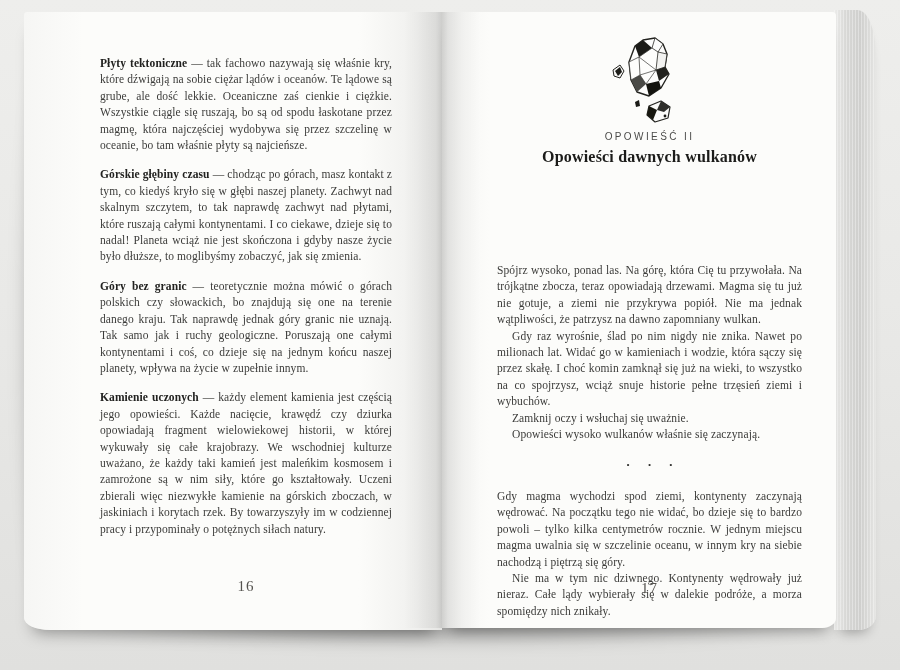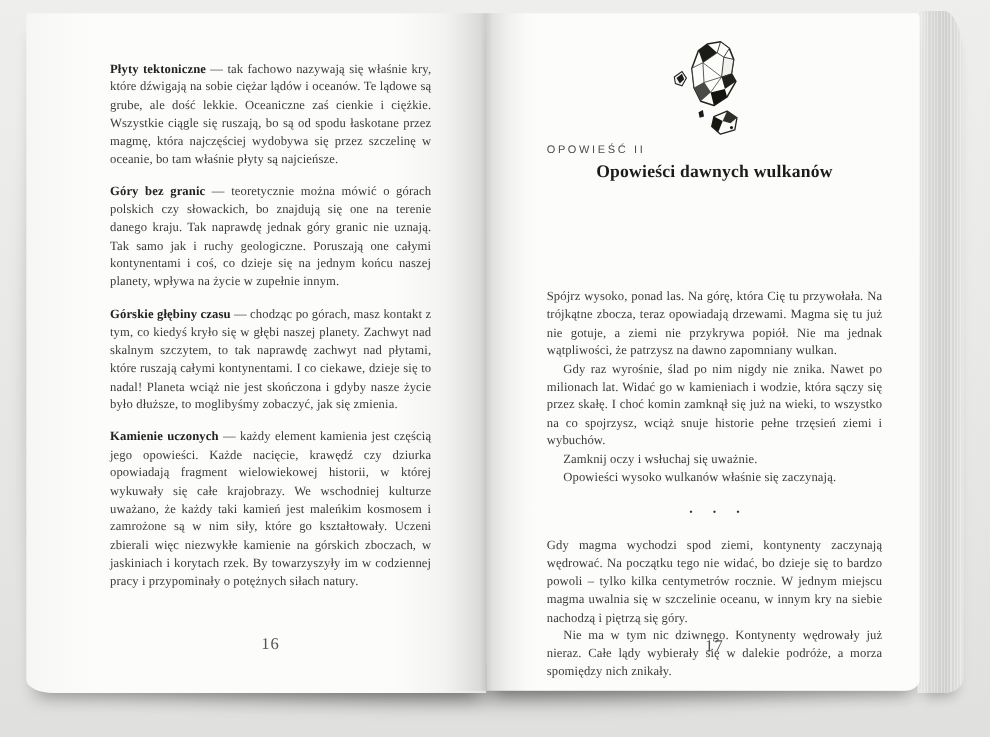--- a/index.html
+++ b/index.html
@@ -51,21 +51,21 @@
   .left-text{left:76px;top:43px;width:292px;}
   .para{margin:0 0 13px 0;}
   .para:last-child{margin-bottom:0;}
   .lead{font-weight:bold;color:#222220;}
 
   .right-text{left:55px;top:250px;width:305px;}
   .right-text .para{margin:0;}
   .right-text .indent{text-indent:15px;}
 
   .kicker{
-    position:absolute;left:55px;top:119px;width:305px;text-align:left;
+    position:absolute;left:55px;top:119px;width:305px;text-align:center;
     font-family:"Liberation Sans", sans-serif;font-size:10px;letter-spacing:2.4px;
     color:#4b4b49;
   }
   .chapter-title{
     position:absolute;left:40px;top:136px;width:335px;text-align:center;
     font-size:16px;font-weight:bold;color:#1b1b19;letter-spacing:0.2px;
   }
   .separator{
     text-align:center;letter-spacing:8px;font-size:9px;color:#2e2e2c;
     margin:15px 0 14px 0;text-indent:8px;
@@ -87,26 +87,26 @@
 
   <div class="fore-edge"></div>
 
   <div class="page page-left">
     <div class="text-block left-text">
       <p class="para">
         <span class="lead">Płyty tektoniczne</span>
         <span>— tak fachowo nazywają się właśnie kry, które dźwigają na sobie ciężar lądów i oceanów. Te lądowe są grube, ale dość lekkie. Oceaniczne zaś cienkie i ciężkie. Wszystkie ciągle się ruszają, bo są od spodu łaskotane przez magmę, która najczęściej wydobywa się przez szczelinę w oceanie, bo tam właśnie płyty są najcieńsze.</span>
       </p>
       <p class="para">
+        <span class="lead">Górskie głębiny czasu</span>
+        <span>— chodząc po górach, masz kontakt z tym, co kiedyś kryło się w głębi naszej planety. Zachwyt nad skalnym szczytem, to tak naprawdę zachwyt nad płytami, które ruszają całymi kontynentami. I co ciekawe, dzieje się to nadal! Planeta wciąż nie jest skończona i gdyby nasze życie było dłuższe, to moglibyśmy zobaczyć, jak się zmienia.</span>
+      </p>
+      <p class="para">
         <span class="lead">Góry bez granic</span>
         <span>— teoretycznie można mówić o górach polskich czy słowackich, bo znajdują się one na terenie danego kraju. Tak naprawdę jednak góry granic nie uznają. Tak samo jak i ruchy geologiczne. Poruszają one całymi kontynentami i coś, co dzieje się na jednym końcu naszej planety, wpływa na życie w zupełnie innym.</span>
-      </p>
-      <p class="para">
-        <span class="lead">Górskie głębiny czasu</span>
-        <span>— chodząc po górach, masz kontakt z tym, co kiedyś kryło się w głębi naszej planety. Zachwyt nad skalnym szczytem, to tak naprawdę zachwyt nad płytami, które ruszają całymi kontynentami. I co ciekawe, dzieje się to nadal! Planeta wciąż nie jest skończona i gdyby nasze życie było dłuższe, to moglibyśmy zobaczyć, jak się zmienia.</span>
       </p>
       <p class="para">
         <span class="lead">Kamienie uczonych</span>
         <span>— każdy element kamienia jest częścią jego opowieści. Każde nacięcie, krawędź czy dziurka opowiadają fragment wielowiekowej historii, w której wykuwały się całe krajobrazy. We wschodniej kulturze uważano, że każdy taki kamień jest maleńkim kosmosem i zamrożone są w nim siły, które go kształtowały. Uczeni zbierali więc niezwykłe kamienie na górskich zboczach, w jaskiniach i korytach rzek. By towarzyszyły im w codziennej pracy i przypominały o potężnych siłach natury.</span>
       </p>
     </div>
     <div class="page-number pn-left">16</div>
   </div>
 
   <div class="page page-right">

